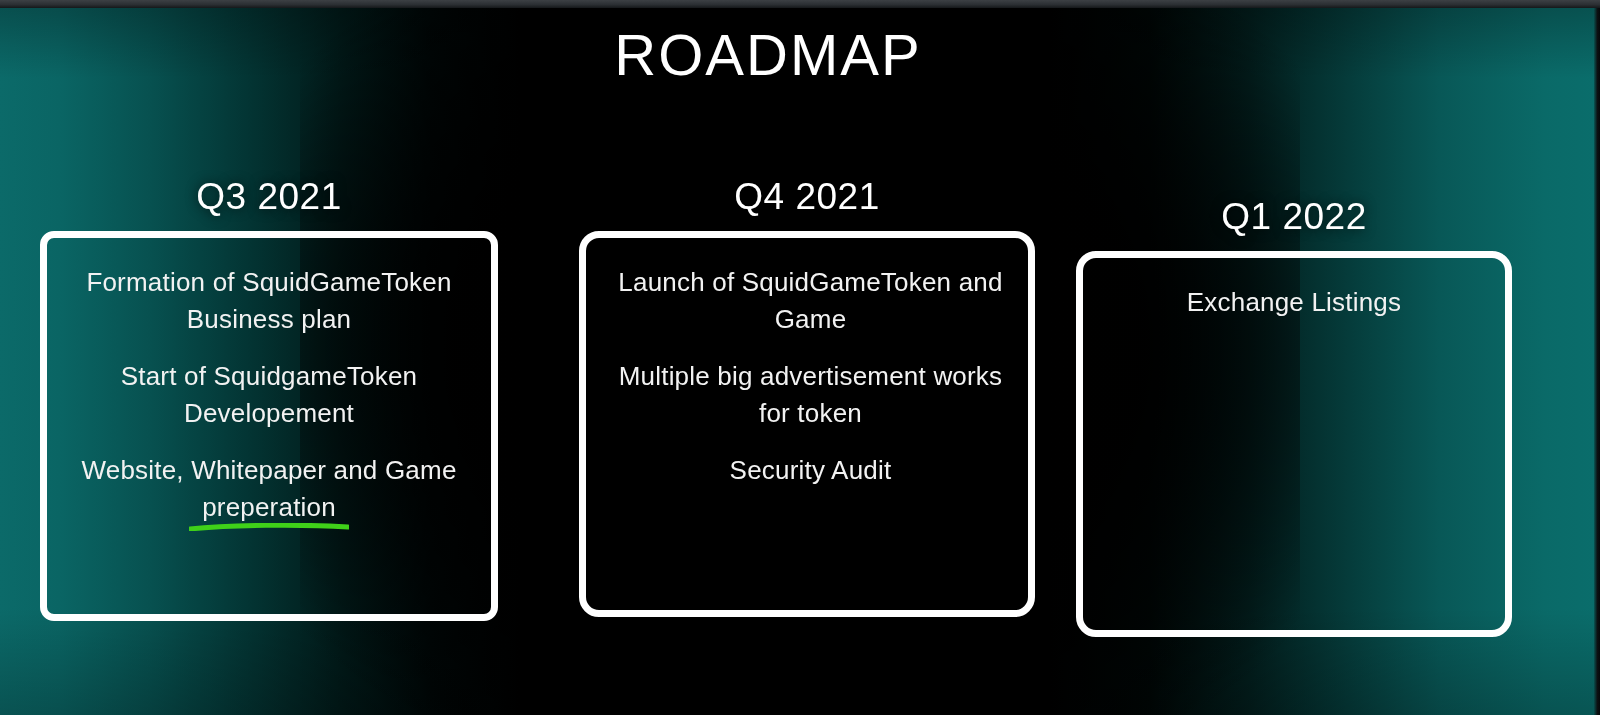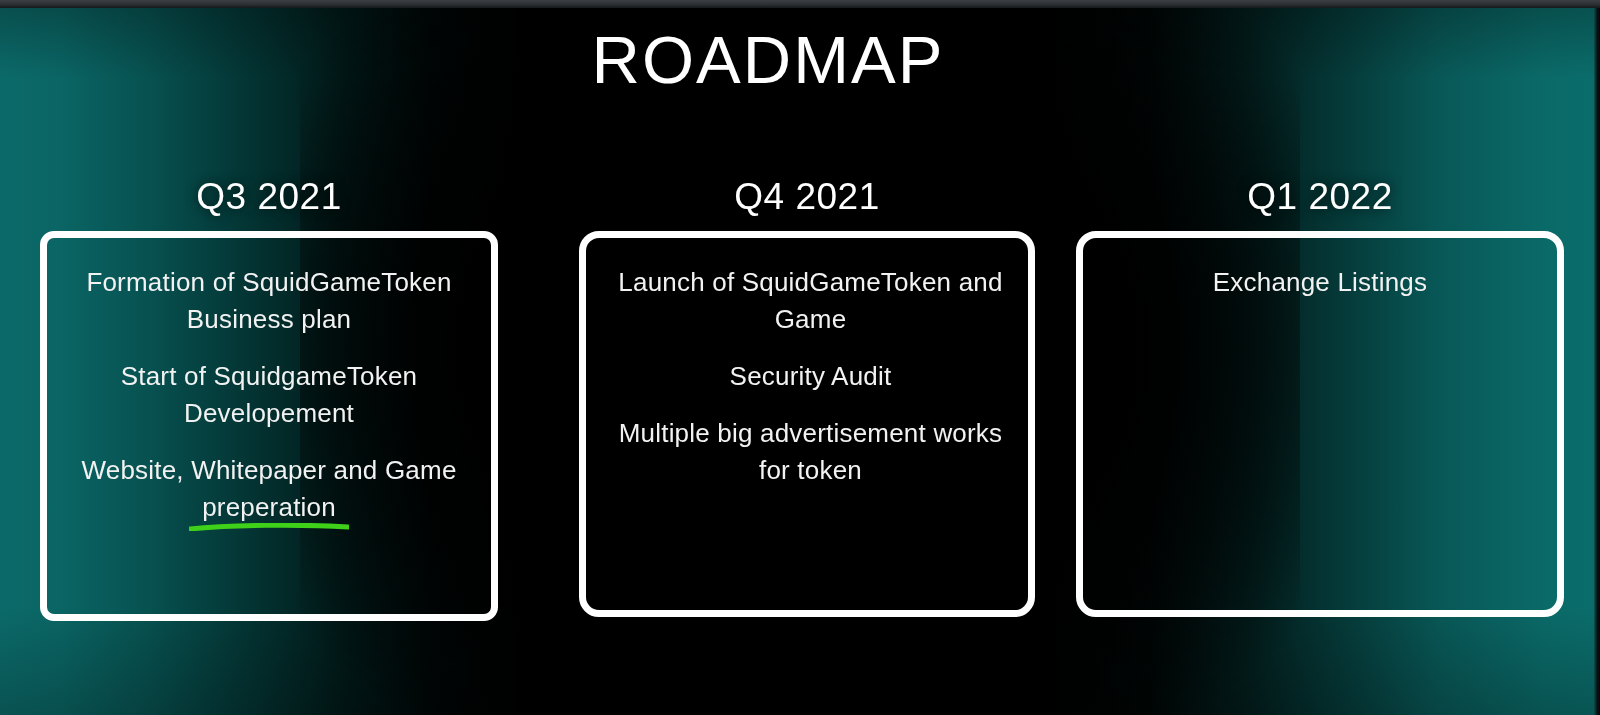--- a/index.html
+++ b/index.html
@@ -95,42 +95,42 @@
   }
 
   
   .slide-title {
     position: absolute;
     left: 0;
     top: 26px;
     width: 1536px;
     text-align: center;
     color: #ffffff;
-    font-size: 67px;
+    font-size: 58px;
     font-weight: 300;
     letter-spacing: 2px;
     line-height: 1;
     text-shadow: 0 0 14px rgba(0,0,0,0.9);
   }
 
   
   .columns {
     position: absolute;
     left: 0;
     top: 0;
     width: 1600px;
     height: 715px;
   }
   .column {
     position: absolute;
     top: 178px;
   }
   .col-0 { left: 40px;   width: 458px; }
   .col-1 { left: 579px;  width: 456px; }
-  .col-2 { left: 1076px; width: 488px; }
+  .col-2 { left: 1076px; width: 436px; margin-top: 20px; }
 
   .quarter-title {
     text-align: center;
     color: #ffffff;
     font-size: 37px;
     font-weight: 300;
     line-height: 1.05;
     letter-spacing: 0.5px;
     text-shadow: 0 0 12px rgba(0,0,0,0.75);
     margin-bottom: 14px;
@@ -194,22 +194,22 @@
               <svg width="160" height="8" viewBox="0 0 160 8">
                 <path d="M1 6 C 40 2, 110 1, 159 4" fill="none" stroke="#3fd119" stroke-width="5" stroke-linecap="round"></path>
               </svg>
             </span></div>
         </div>
       </div>
       <div class="column col-1">
         <div class="quarter-title">Q4 2021</div>
         <div class="card">
           <div class="card-item">Launch of SquidGameToken and Game</div>
+          <div class="card-item">Multiple big advertisement works for token</div>
           <div class="card-item">Security Audit</div>
-          <div class="card-item">Multiple big advertisement works for token</div>
         </div>
       </div>
       <div class="column col-2">
         <div class="quarter-title">Q1 2022</div>
         <div class="card">
           <div class="card-item">Exchange Listings</div>
         </div>
       </div>
     </div>
 

